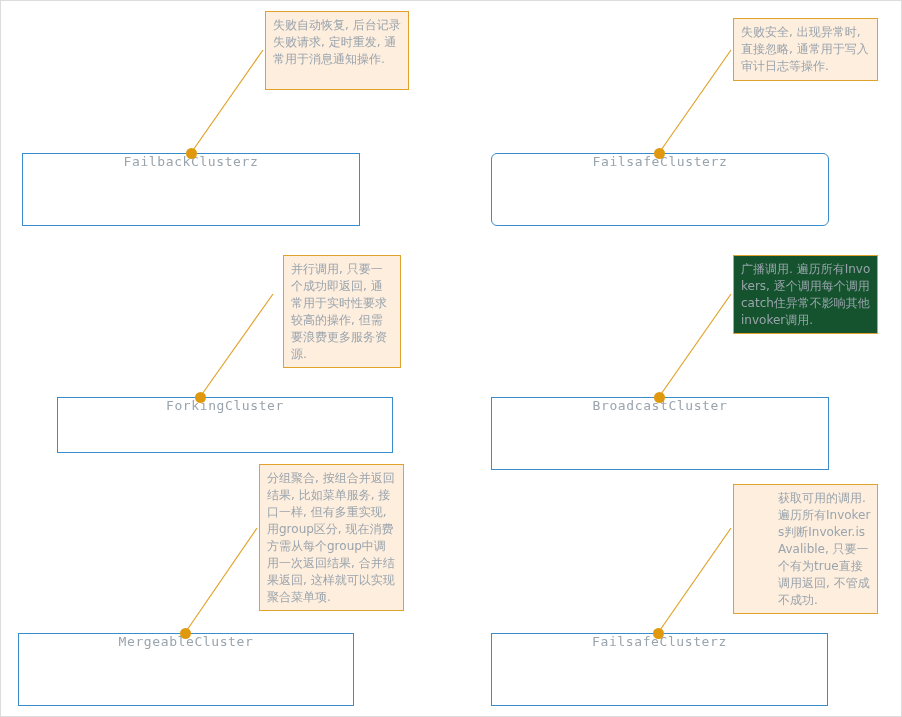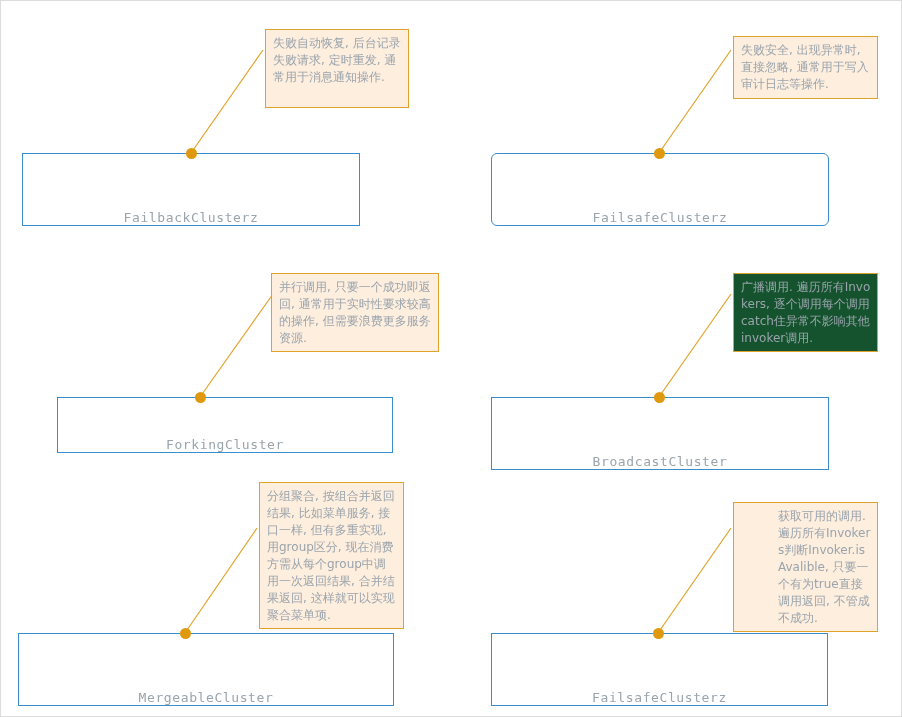--- a/index.html
+++ b/index.html
@@ -26,37 +26,36 @@
     width: 902px;
     height: 717px;
     pointer-events: none;
   }
   .node {
     position: absolute;
     box-sizing: border-box;
     background: #ffffff;
     border: 1px solid #3a8dcc;
     display: flex;
-    align-items: flex-end;
+    align-items: flex-start;
     justify-content: center;
   }
   .node-label {
     font-family: "DejaVu Sans Mono", "Liberation Mono", monospace;
     font-size: 13px;
     color: #9aa4ad;
     letter-spacing: 0.6px;
     white-space: nowrap;
   }
   .note {
     position: absolute;
     box-sizing: border-box;
     background: #fdeede;
     border: 1px solid #e0a22a;
     padding: 5px 6px 4px 7px;
-    margin-top: 18px;
   }
   .note-text {
     font-family: "DejaVu Sans", "Liberation Sans", sans-serif;
     font-size: 12px;
     line-height: 17px;
     color: #9aa4ad;
     white-space: pre-wrap;
     word-break: break-all;
   }
   .anchor-dot {
@@ -89,35 +88,35 @@
       </div>
       <div class="node" style="left: 490px; top: 152px; width: 338px; height: 73px; border-color: rgb(58, 141, 204); border-radius: 6px;">
         <span class="node-label" style="color: rgb(154, 164, 173);">FailsafeClusterz</span>
       </div>
       <div class="node" style="left: 32px; top: 396px; width: 336px; height: 56px; border-color: rgb(58, 141, 204); margin-left: 24px;">
         <span class="node-label" style="color: rgb(154, 164, 173);">ForkingCluster</span>
       </div>
       <div class="node" style="left: 490px; top: 396px; width: 338px; height: 73px; border-color: rgb(58, 141, 204);">
         <span class="node-label" style="color: rgb(154, 164, 173);">BroadcastCluster</span>
       </div>
-      <div class="node" style="left: 17px; top: 632px; width: 376px; height: 73px; border-color: rgb(58, 141, 204);">
+      <div class="node" style="left: 17px; top: 632px; width: 336px; height: 73px; border-color: rgb(58, 141, 204);">
         <span class="node-label" style="color: rgb(154, 164, 173);">MergeableCluster</span>
       </div>
       <div class="node" style="left: 490px; top: 632px; width: 337px; height: 73px; border-color: rgb(58, 141, 204);">
         <span class="node-label" style="color: rgb(154, 164, 173);">FailsafeClusterz</span>
       </div>
     </div>
   <div id="notes-layer">
       <div class="note" style="left: 264px; top: 10px; width: 144px; min-height: 79px; background: rgb(253, 238, 222); border-color: rgb(224, 162, 42);">
         <div class="note-text" style="color: rgb(154, 164, 173);">失败自动恢复, 后台记录失败请求, 定时重发, 通常用于消息通知操作.</div>
       </div>
       <div class="note" style="left: 732px; top: 17px; width: 145px; min-height: 63px; background: rgb(253, 238, 222); border-color: rgb(224, 162, 42);">
         <div class="note-text" style="color: rgb(154, 164, 173);">失败安全, 出现异常时, 直接忽略, 通常用于写入审计日志等操作.</div>
       </div>
-      <div class="note" style="left: 270px; top: 254px; width: 168px; min-height: 75px; background: rgb(253, 238, 222); border-color: rgb(224, 162, 42);">
+      <div class="note" style="left: 282px; top: 254px; width: 118px; min-height: 75px; background: rgb(253, 238, 222); border-color: rgb(224, 162, 42);">
         <div class="note-text" style="color: rgb(154, 164, 173);">并行调用, 只要一个成功即返回, 通常用于实时性要求较高的操作, 但需要浪费更多服务资源.</div>
       </div>
       <div class="note" style="left: 732px; top: 254px; width: 145px; min-height: 75px; background: #14532d; border-color: rgb(224, 162, 42);">
         <div class="note-text" style="color: rgb(154, 164, 173);">广播调用. 遍历所有Invokers, 逐个调用每个调用catch住异常不影响其他invoker调用.</div>
       </div>
       <div class="note" style="left: 258px; top: 463px; width: 145px; min-height: 130px; background: rgb(253, 238, 222); border-color: rgb(224, 162, 42);">
         <div class="note-text" style="color: rgb(154, 164, 173);">分组聚合, 按组合并返回结果, 比如菜单服务, 接口一样, 但有多重实现, 用group区分, 现在消费方需从每个group中调用一次返回结果, 合并结果返回, 这样就可以实现聚合菜单项.</div>
       </div>
       <div class="note" style="left: 732px; top: 483px; width: 145px; min-height: 88px; background: rgb(253, 238, 222); border-color: rgb(224, 162, 42); padding-left: 44px;">
         <div class="note-text" style="color: rgb(154, 164, 173);">获取可用的调用. 遍历所有Invokers判断Invoker.isAvalible, 只要一个有为true直接调用返回, 不管成不成功.</div>

